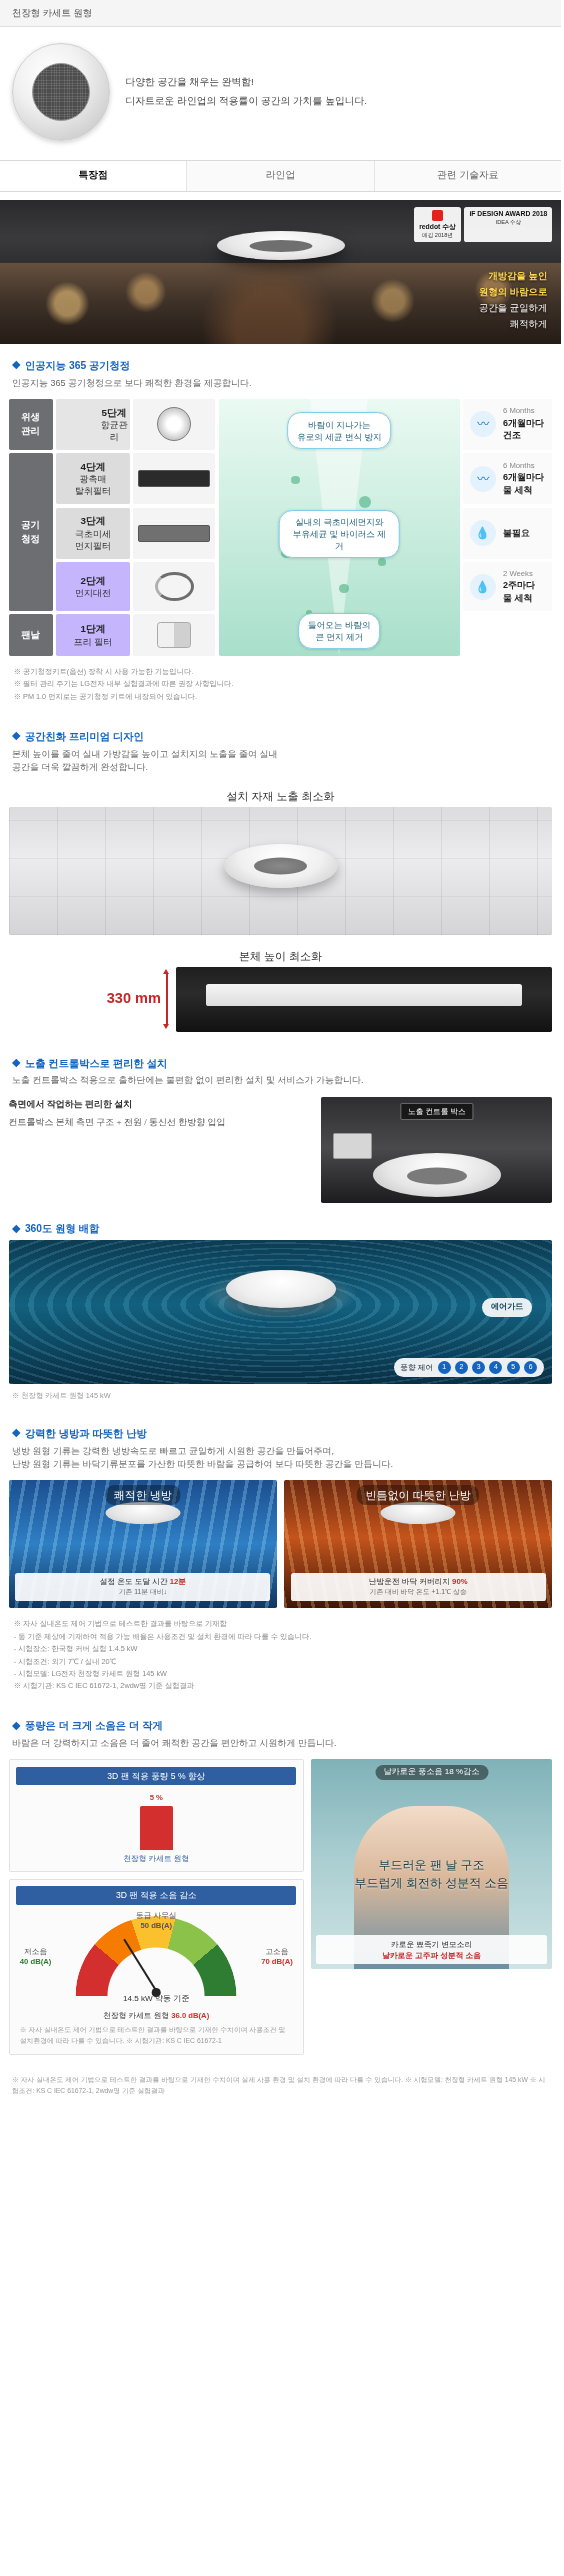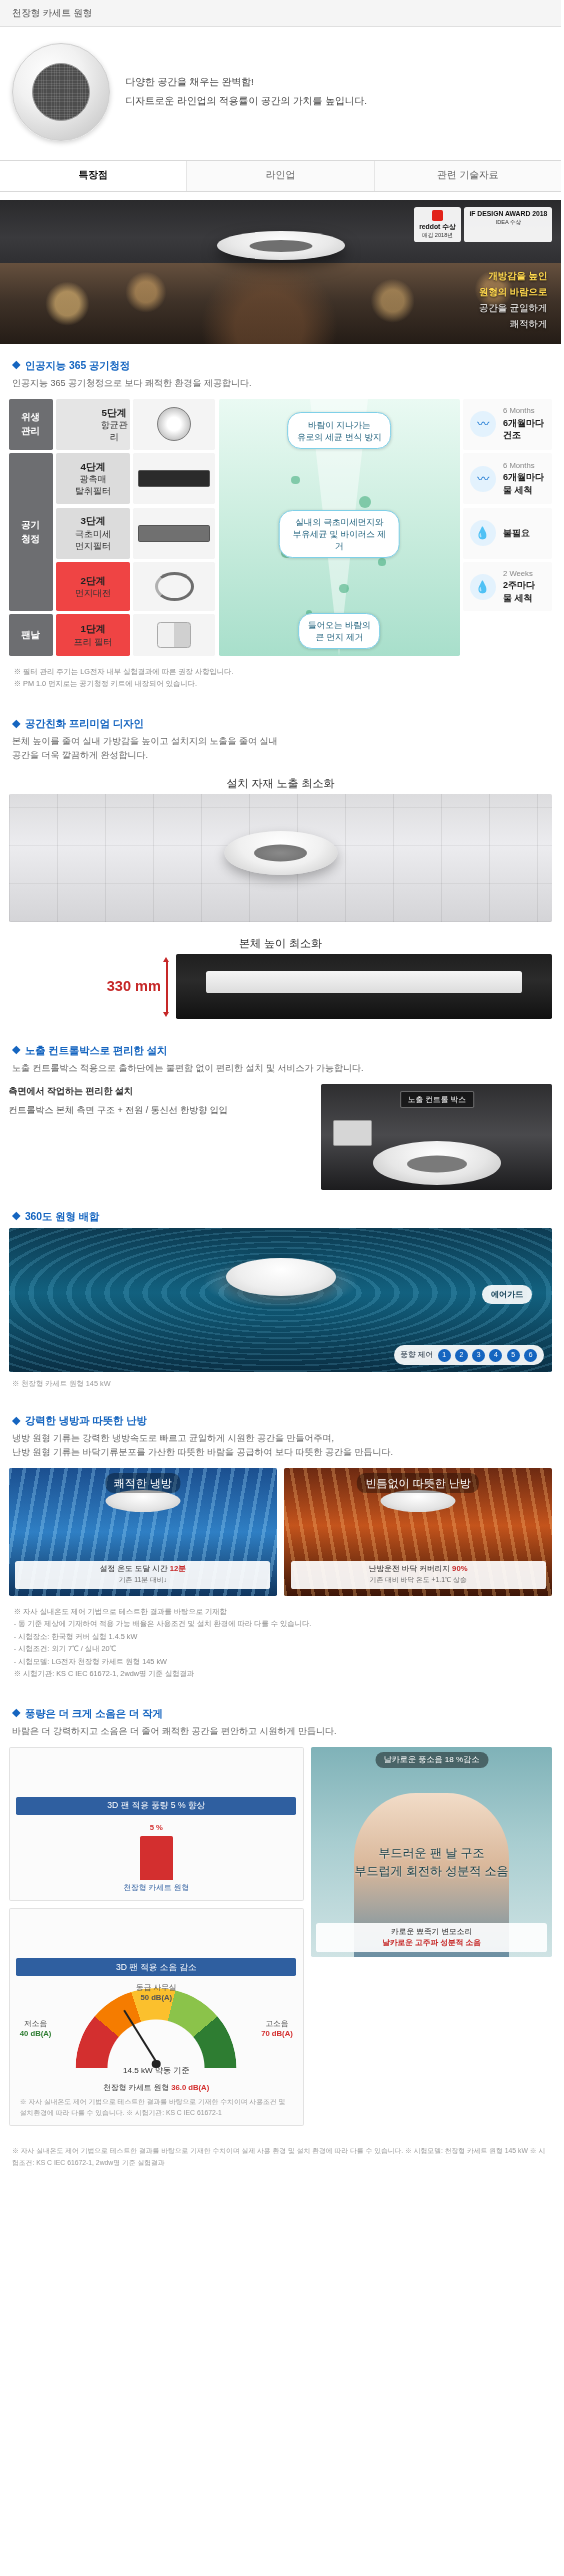--- a/index.html
+++ b/index.html
@@ -144,21 +144,21 @@
     border-radius: 1.7px;
   }
   .stage-cell {
     background: #e8e8e8; color: #333; border-radius: 1.7px;
     display: flex; flex-direction: column; align-items: center; justify-content: center;
     padding: 5.1px 1.7px; font-size: 9px; line-height: 1.35; text-align: center;
   }
   .stage-cell .num { font-size: 9.8px; font-weight: bold; color: #222; }
   .stage-cell.teal { background: #e5e5e5; padding-left: 44px; }
   .stage-cell.grey { background: #dcdcdc; }
-  .stage-cell.lgrey { background: #ef4444; }
+  .stage-cell.lgrey { background: #c4b5fd; }
   .part-cell {
     display: flex; align-items: center; justify-content: center;
     background: #f4f4f4; border-radius: 1.7px; min-height: 38px;
   }
   .part-ring { width: 34px; height: 34px; border-radius: 50%;
     background: radial-gradient(circle, #fff 30%, #9e9e9e 100%); border: 1.7px solid #7e7e7e; }
   .part-bar { width: 72px; height: 17px; border-radius: 1.7px; background: #2b2b2b; border: 0.9px solid #555; }
   .part-bar.grey { background: #707070; }
   .part-coil { width: 39px; height: 29px; border-radius: 50%;
     border: 3.4px solid #6d6d6d; border-left-color: #b0b0b0; }
@@ -244,21 +244,21 @@
     flex: 1; height: 65px; border-radius: 1.7px;
     background: linear-gradient(180deg,#1f1f1f 0%, #2b2b2b 40%, #111 100%);
     position: relative; overflow: hidden;
   }
   .dim-right .slab {
     position: absolute; left: 8%; right: 8%; top: 26%; height: 34%;
     background: linear-gradient(180deg,#f6f6f6 0%, #dcdcdc 100%); border-radius: 2.6px;
   }
 
   
-  .two-col { display: flex; gap: 8.6px; margin: 0 8.6px 5.1px; }
+  .two-col { display: flex; gap: 8.6px; margin: 0 8.6px 5.1px; font-family: Liberation Serif, serif; }
   .col-text { flex: 1; font-size: 9px; color: #555; line-height: 1.7; }
   .ctrl-photo {
     flex: 0 0 231px; height: 106px; border-radius: 1.7px; position: relative; overflow: hidden;
     background: linear-gradient(180deg,#2e2e30 0%, #4a4a4d 48%, #1c1c1e 100%);
   }
   .ctrl-photo .label-tag {
     position: absolute; top: 6.8px; left: 50%; transform: translateX(-50%);
     background: rgba(0,0,0,.55); color: #fff; font-size: 7.7px; padding: 1.7px 6.8px; border-radius: 1.7px;
     border: 0.9px solid rgba(255,255,255,.35);
   }
@@ -362,21 +362,21 @@
   .quiet-right .tag-bot b { color: #c62828; }
   .quiet-right .mid-line {
     position: absolute; left: 5.1px; right: 5.1px; top: 46%;
     font-size: 12px; color: #17404a; text-align: center; line-height: 1.5;
     text-shadow: 0 0.9px 1.7px rgba(255,255,255,.6);
   }
 
   .chart-card { border: 0.9px solid #e2e2e2; border-radius: 1.7px; padding: 6.8px; margin-bottom: 6.8px; background: #fbfbfb; }
   .chart-title {
     background: #2f5fa0; color: #fff; font-size: 8.6px; text-align: center;
-    padding: 2.6px 0; border-radius: 1.7px; margin-bottom: 6.8px; margin-top: 42px;
+    padding: 2.6px 0; border-radius: 1.7px; margin-bottom: 6.8px;
   }
   .bar-row { display: flex; align-items: flex-end; gap: 12px; height: 72px; padding: 0 10.3px; }
   .bar-item { flex: 1; display: flex; flex-direction: column; align-items: center; justify-content: flex-end; height: 100%; }
   .bar { width: 32.5px; border-radius: 1.7px 1.7px 0 0; }
   .bar.base { background: #c7c7c7; }
   .bar.up { background: #d32f2f; }
   .bar-val { font-size: 7.7px; margin-bottom: 2.6px; color: #444; }
   .bar-val.red { color: #d32f2f; font-weight: bold; }
   .bar-lbl { font-size: 7.7px; color: #555; margin-top: 2.6px; }
   .bar-lbl.blue { color: #2f5fa0; }
@@ -553,20 +553,21 @@
 유로의 세균 번식 방지</div>
         <div class="callout" style="top:111px;white-space:pre-line;">실내의 극초미세먼지와
 부유세균 및 바이러스 제거</div>
         <div class="callout" style="top:214px;white-space:pre-line;">들어오는 바람의
 큰 먼지 제거</div>
       </div>
     </div>
   </div>
 
   <div class="foot-notes">
+    <div>※ 공기청정키트(옵션) 장착 시 사용 가능한 기능입니다.</div>
     <div>※ 필터 관리 주기는 LG전자 내부 실험결과에 따른 권장 사항입니다.</div>
     <div>※ PM 1.0 먼지로는 공기청정 키트에 내장되어 있습니다.</div>
   </div>
 
   <div class="sec-head">
     <span class="mark">◆</span>
     <span>공간친화 프리미엄 디자인</span>
   </div>
   <div class="sec-sub">
     <div>본체 높이를 줄여 실내 가방감을 높이고 설치지의 노출을 줄여 실내</div>

